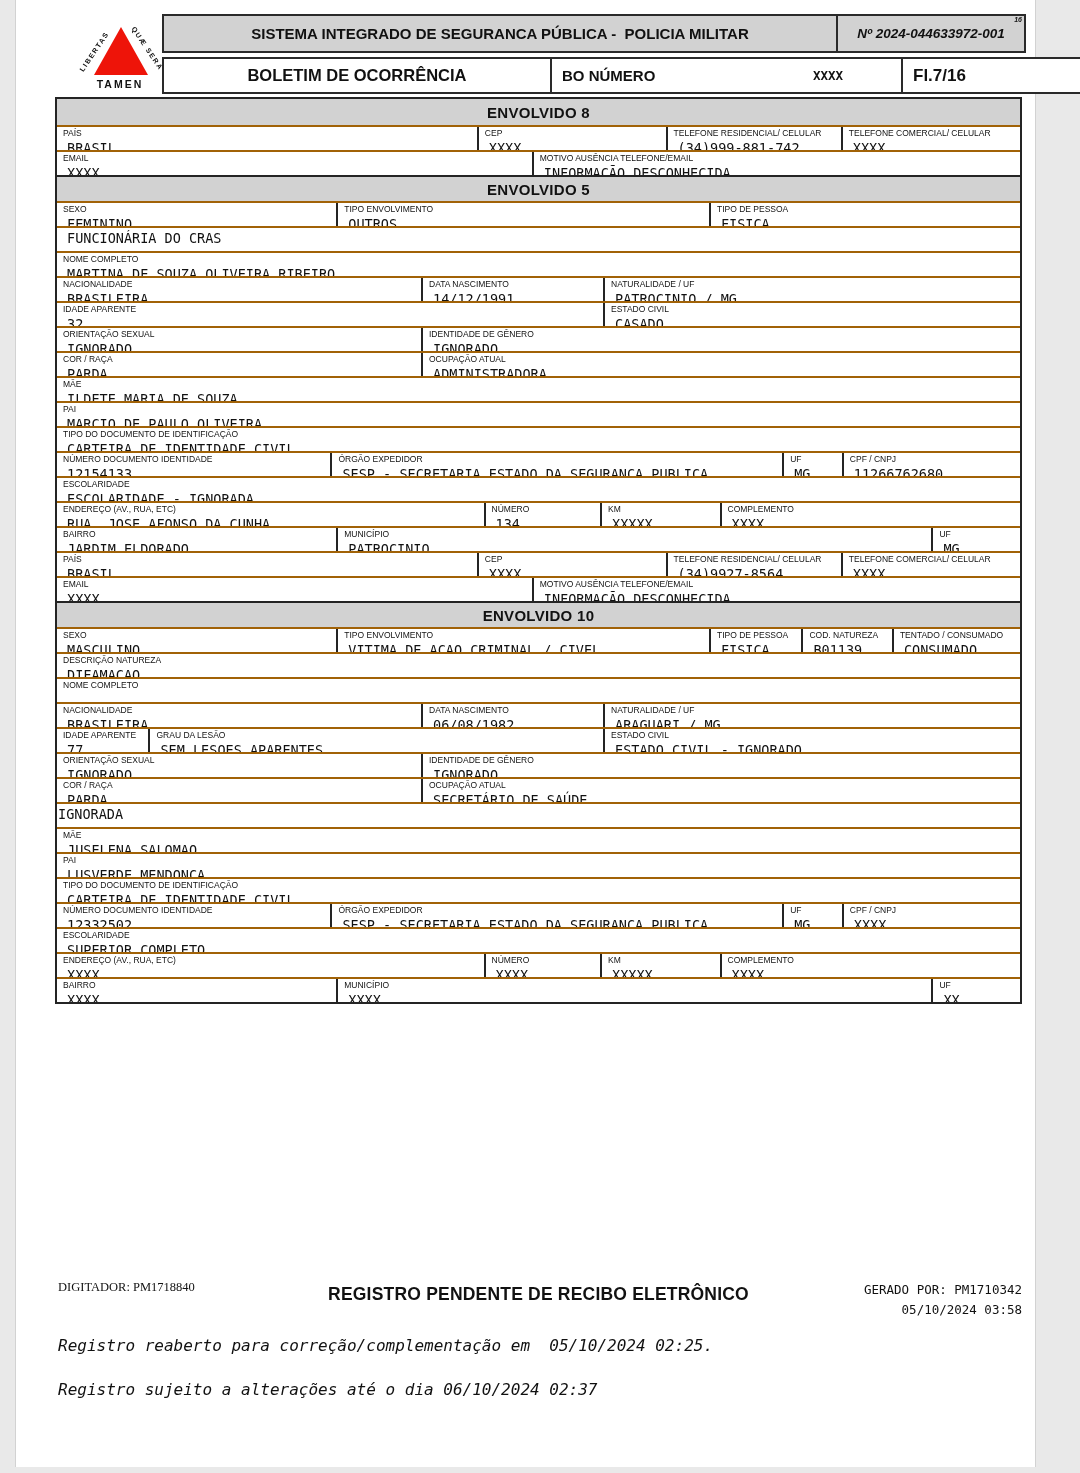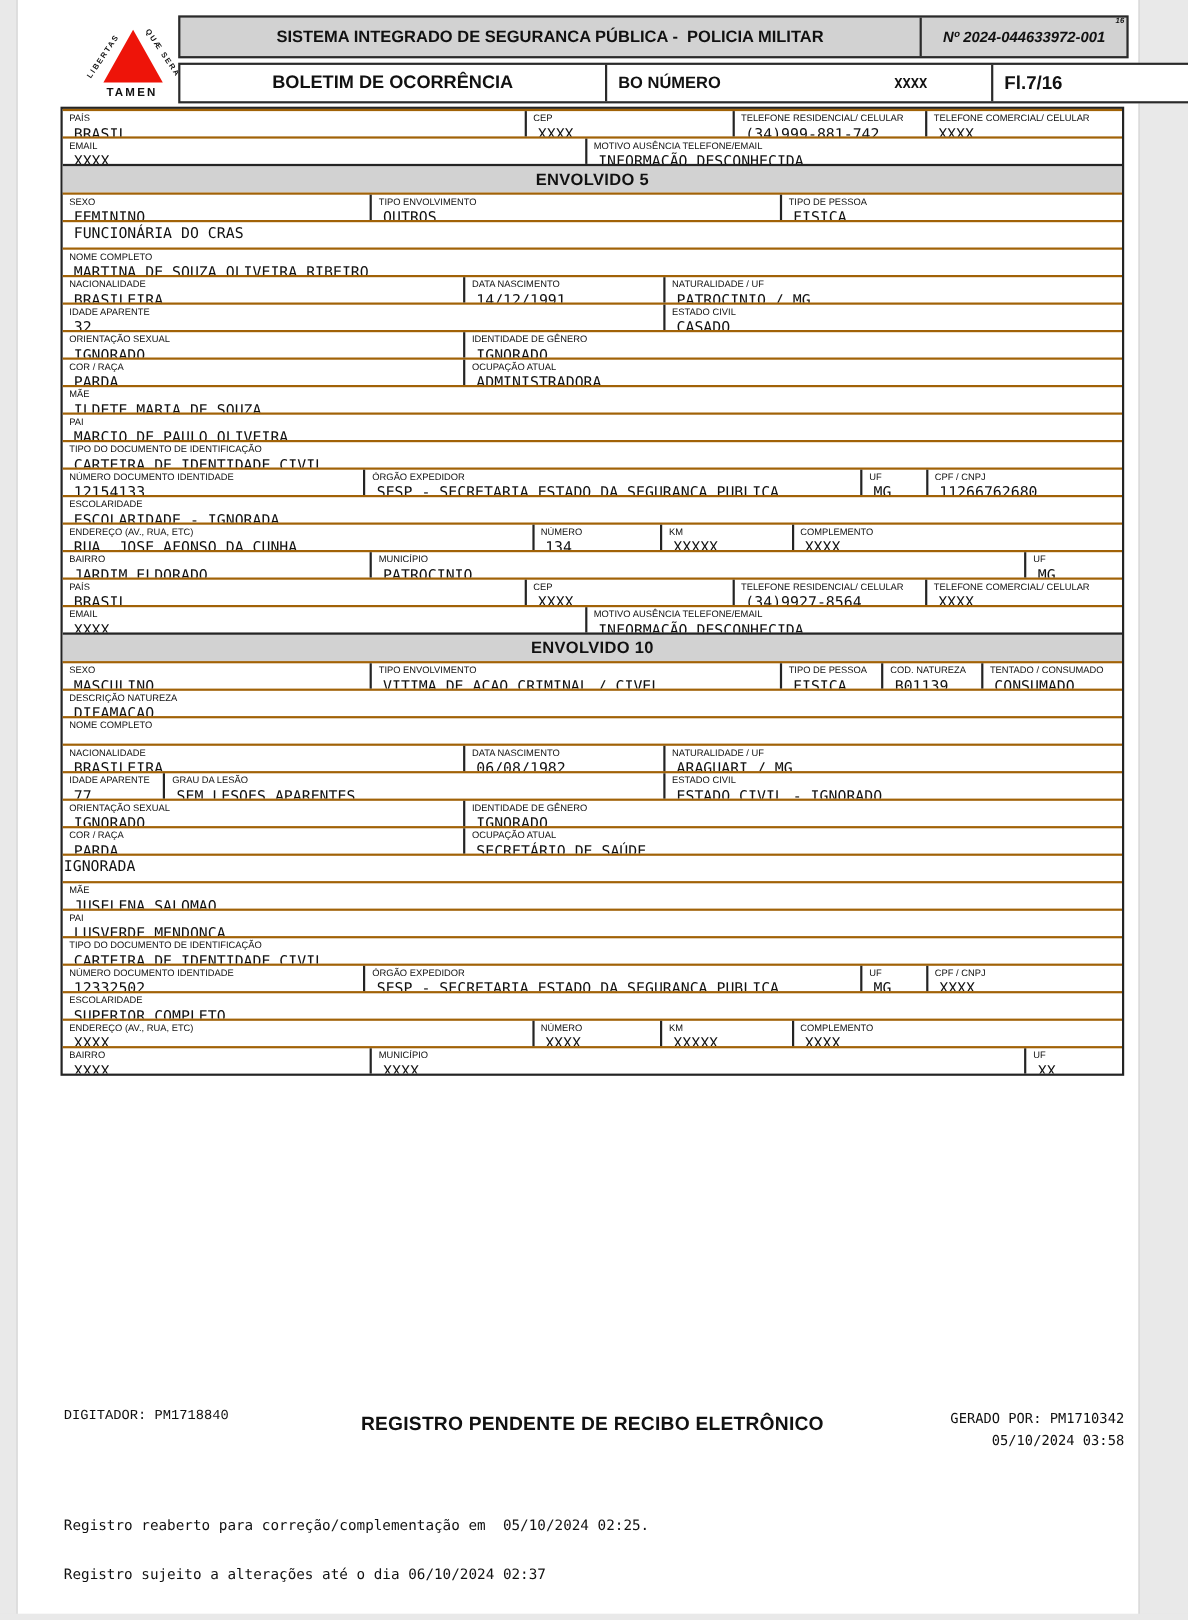--- a/index.html
+++ b/index.html
@@ -55,27 +55,27 @@
   .secbar.first { border-top:none; }
   .r { display:flex; height:25px; border-top:2px solid #a16207; }
   .c { border-left:2px solid #242424; padding:1px 3px 0 6px; overflow:hidden; }
   .c:first-child { border-left:none; }
   .l { display:block; font-style:normal; font-size:8.5px; line-height:10.5px; white-space:nowrap; }
   .v { display:block; font-family:"DejaVu Sans Mono",monospace; font-size:13.5px; line-height:19px;
        white-space:pre; padding-left:4px; }
   .v.flush { padding-left:0; margin-left:-5px; }
 
   
-  .ft-digit { position:absolute; left:58px; top:1280px; font-family:Liberation Mono, monospace; font-size:12.5px; }
+  .ft-digit { position:absolute; left:58px; top:1280px; font-family:Liberation Serif, serif; font-size:12.5px; }
   .ft-title { position:absolute; left:55px; top:1284px; width:967px; text-align:center;
               font-weight:bold; font-size:17.5px; letter-spacing:.2px; }
   .ft-right { position:absolute; right:58px; top:1280px; text-align:right;
               font-family:"DejaVu Sans Mono",monospace; font-size:12.5px; line-height:20px; }
-  .ft-notes { position:absolute; left:58px; top:1352px; font-family:"DejaVu Sans Mono",monospace;
-              font-size:13px; line-height:14.5px; white-space:pre; }
+  .ft-notes { position:absolute; left:58px; top:1310px; font-family:"DejaVu Sans Mono",monospace;
+              font-size:16px; line-height:14.5px; white-space:pre;font-style:italic; }
 </style>
 </head>
 <body>
 
 <div class="edge edge-left"></div>
 <div class="edge edge-right"></div>
 <div class="edge edge-bottom"></div>
 
 <div class="logo">
   <span class="motto motto-left">LIBERTAS</span>
@@ -99,20 +99,21 @@
     <span class="bo-val">XXXX</span>
   </div>
   <div class="hdr-fl">
     <span>Fl.</span>
     <span>7/16</span>
   </div>
 </div>
 
 <div class="tbl">
 
+  <div class="secbar first">ENVOLVIDO 8</div>
   <div class="r">
     <div class="c" style="width:43.6%">
         <i class="l">PAÍS</i>
         <span class="v">BRASIL</span>
       </div>
     <div class="c" style="width:19.6%">
         <i class="l">CEP</i>
         <span class="v">XXXX</span>
       </div>
     <div class="c" style="width:18.2%">

